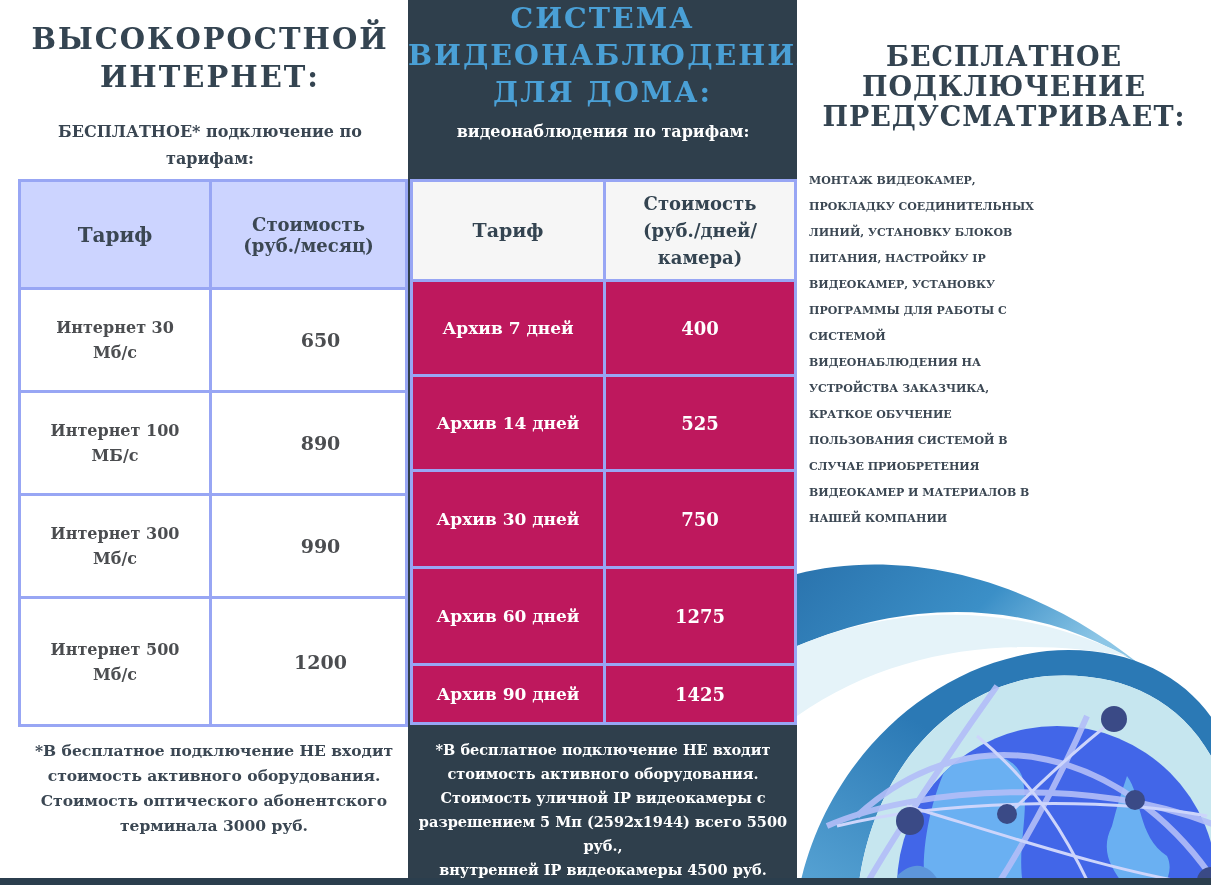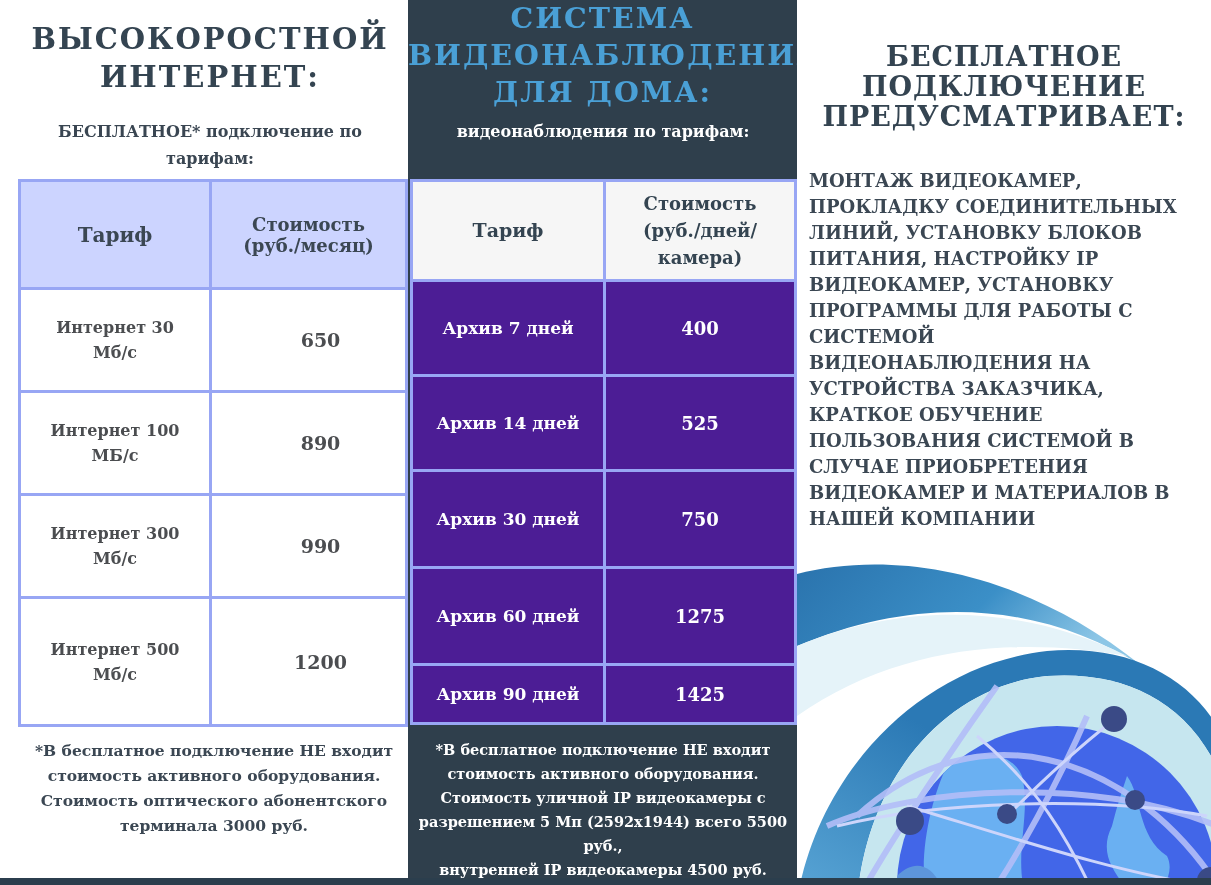--- a/index.html
+++ b/index.html
@@ -20,39 +20,39 @@
       font-weight: bold; font-size: 16px; line-height: 27px; color: #3a4652; }
 
     .title-mid { position: absolute; left: 0; top: 0; width: 389px; text-align: center;
       font-weight: bold; font-size: 28.5px; line-height: 37px; letter-spacing: 2px; color: #4aa0d6; }
     .sub-mid { position: absolute; left: 5px; top: 118px; width: 380px; text-align: center;
       font-weight: bold; font-size: 16px; line-height: 27px; color: #ffffff; }
 
     .title-right { position: absolute; left: 0; top: 26px; width: 414px; text-align: center;
       font-weight: bold; font-size: 27px; line-height: 30px; letter-spacing: 1px; color: #344451; }
     .body-right { position: absolute; left: 12px; top: 152px; width: 400px;
-      font-weight: bold; font-size: 18px; line-height: 26px; color: #3b4753; }
+      font-weight: bold; font-size: 11px; line-height: 26px; color: #3b4753; }
 
     
     table { border-collapse: collapse; position: absolute; }
     .tbl-left { left: 18px; top: 179px; width: 390px; }
     .tbl-left td, .tbl-left th { border: 3px solid #98a6f4; text-align: center; vertical-align: middle;
       font-weight: bold; color: #3b4753; }
     .tbl-left th { background: #ccd4ff; height: 108px; font-size: 18px; }
     .tbl-left th.h-tariff { font-size: 20px; width: 191px; }
     .tbl-left td { background: #ffffff; }
     .tbl-left td.name { font-size: 16px; line-height: 25px; color: #4b4d50; }
     .tbl-left td.val { font-size: 19px; color: #4b4d50; padding-left: 24px; }
 
     .tbl-mid { left: 410px; top: 179px; width: 387px; }
     .tbl-mid td, .tbl-mid th { border: 3px solid #98a6f4; text-align: center; vertical-align: middle;
       font-weight: bold; }
     .tbl-mid th { background: #f6f6f6; color: #344451; height: 100px; font-size: 18px; line-height: 27px; }
     .tbl-mid th.h-tariff { font-size: 19px; width: 193px; }
-    .tbl-mid td { background: #4c1d95; color: #ffffff; }
+    .tbl-mid td { background: #be185d; color: #ffffff; }
     .tbl-mid td.name { font-size: 17px; }
     .tbl-mid td.val { font-size: 18px; }
 
     .note-left { position: absolute; left: 18px; top: 738px; width: 392px; text-align: center;
       font-weight: bold; font-size: 15.5px; line-height: 25px; color: #3b4753; }
     .note-mid { position: absolute; left: 5px; top: 738px; width: 380px; text-align: center;
       font-weight: bold; font-size: 14.5px; line-height: 24px; color: #ffffff; }
 
     .graphic { position: absolute; left: 0; top: 540px; width: 414px; height: 345px; }
   </style>

